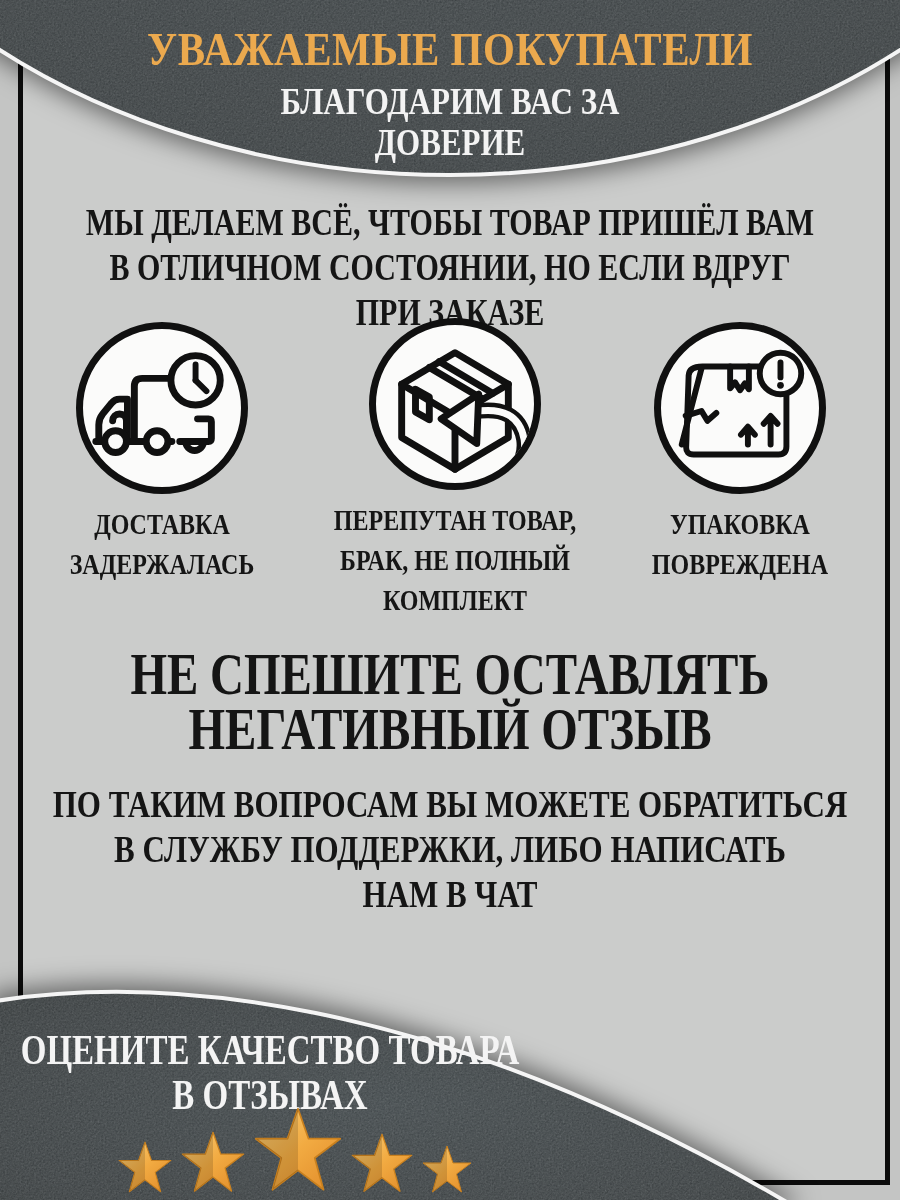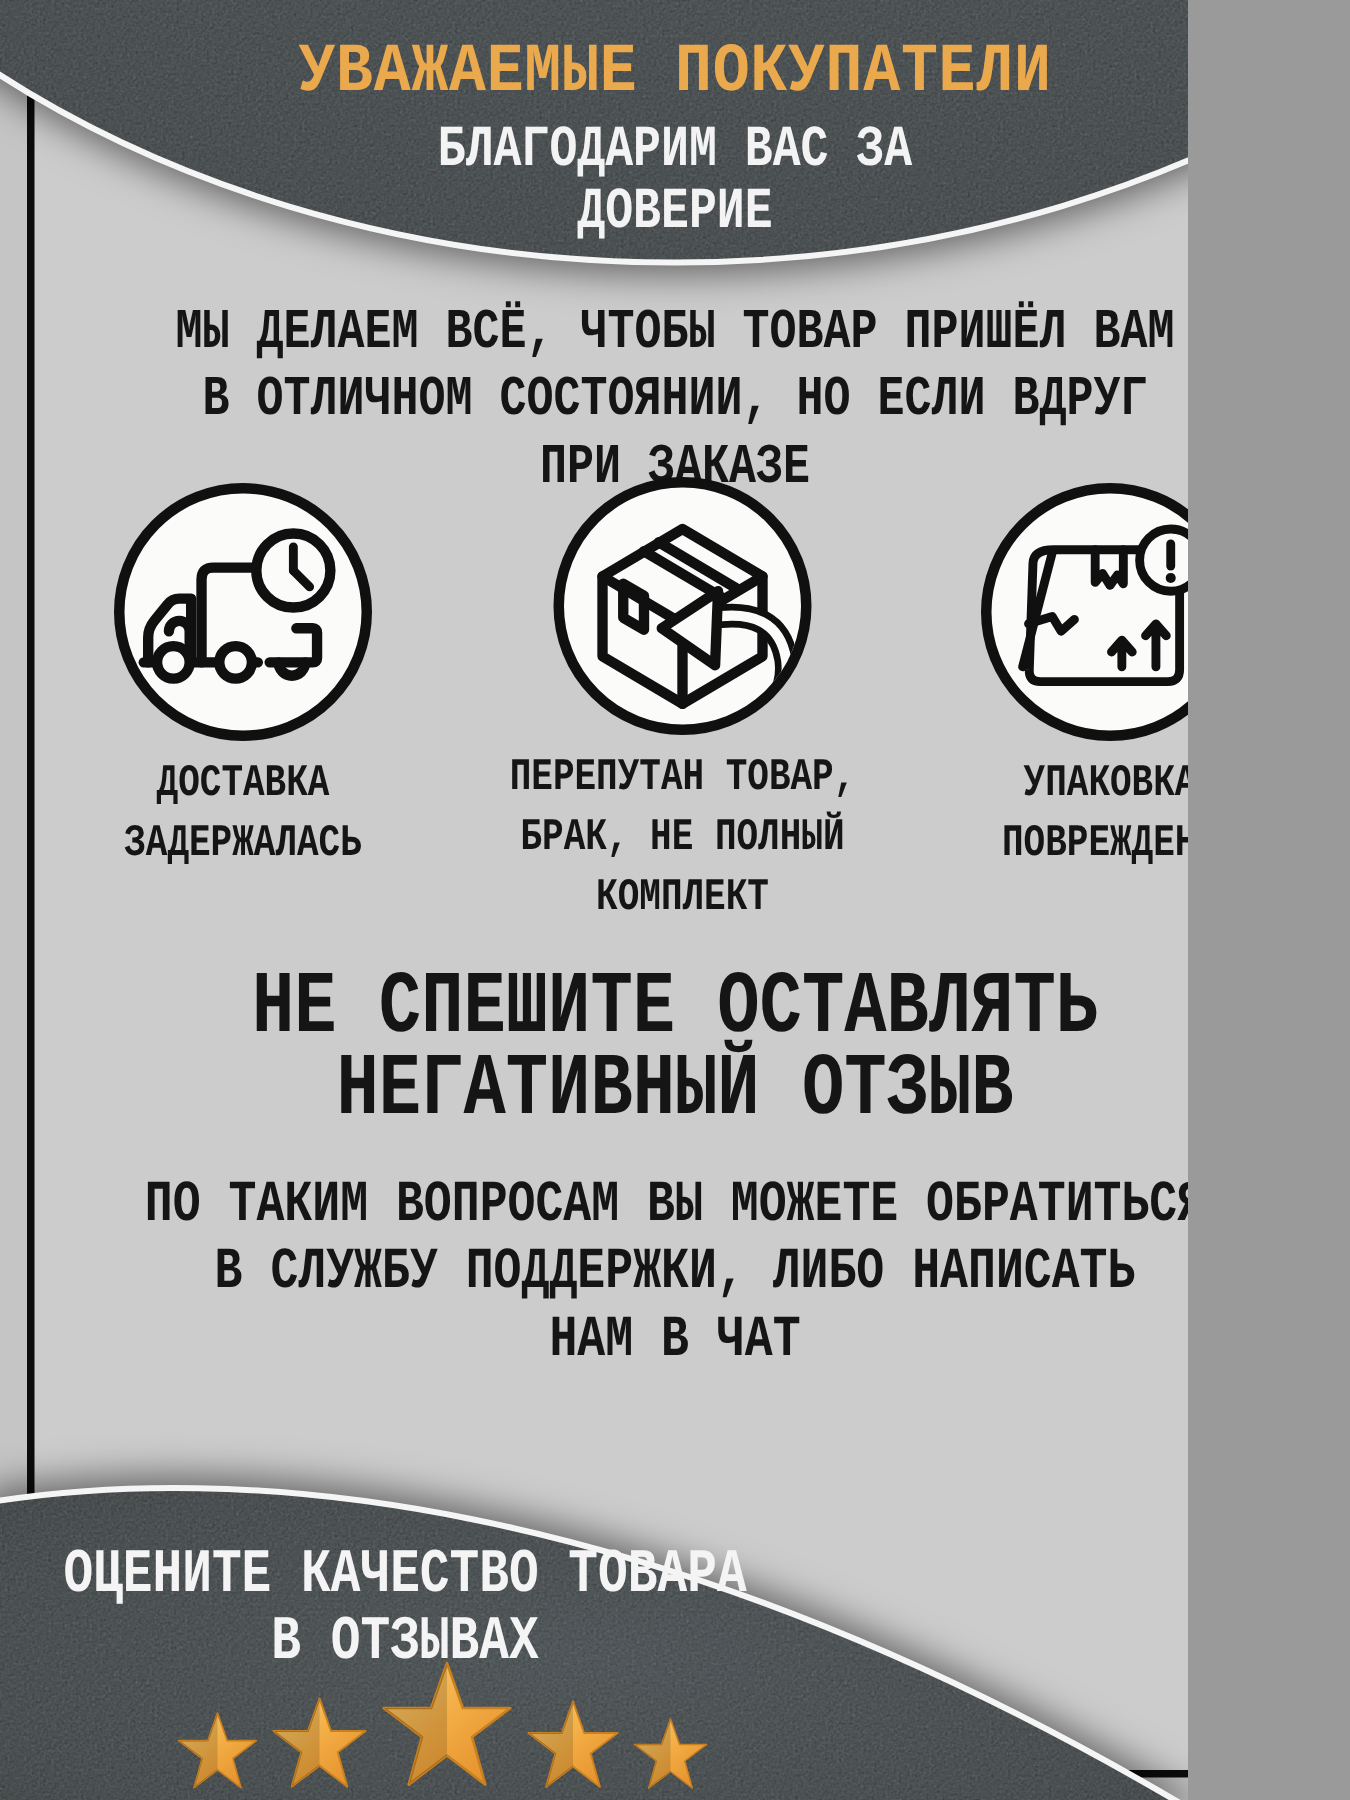--- a/index.html
+++ b/index.html
@@ -1,19 +1,19 @@
 <!DOCTYPE html>
 <html><head>
 <meta charset="utf-8">
 <style>
   html,body{margin:0;padding:0;background:#9a9a9a;}
   .canvas{
-    position:relative;width:792px;height:1200px;overflow:hidden;
+    position:relative;width:900px;height:1200px;overflow:hidden;
     background:#c4c5c4;
-    font-family:Liberation Mono, monospace;
+    font-family:Liberation Serif, serif;
     font-weight:bold;
   }
   .frame{
     position:absolute;left:18px;top:20px;width:872px;height:1165px;
     box-sizing:border-box;border:5px solid #0c0c0c;background:#cbcccb;
   }
   .bands{position:absolute;left:0;top:0;width:900px;height:1200px;pointer-events:none;}
   .t{
     position:absolute;text-align:center;white-space:pre-line;
     color:#151515;line-height:1.2;

